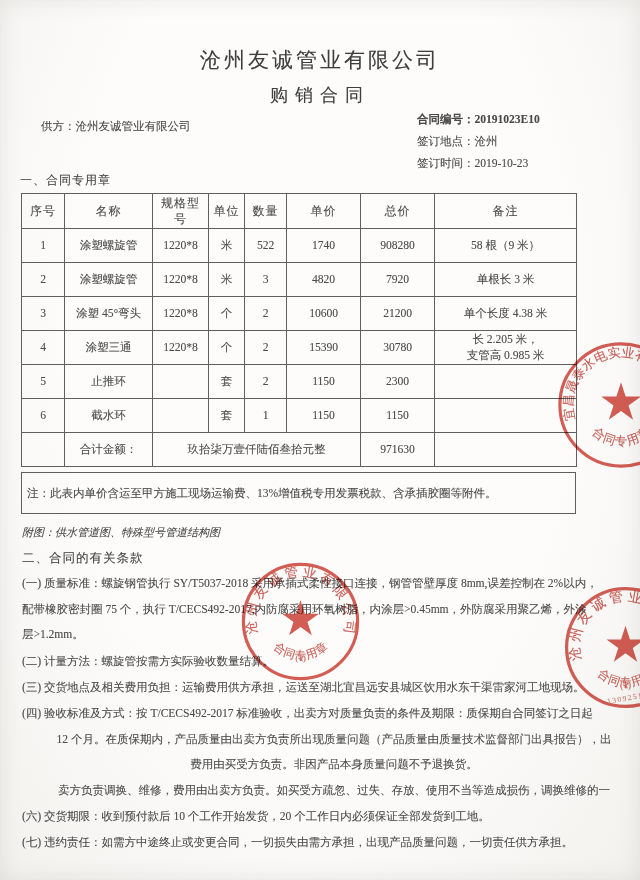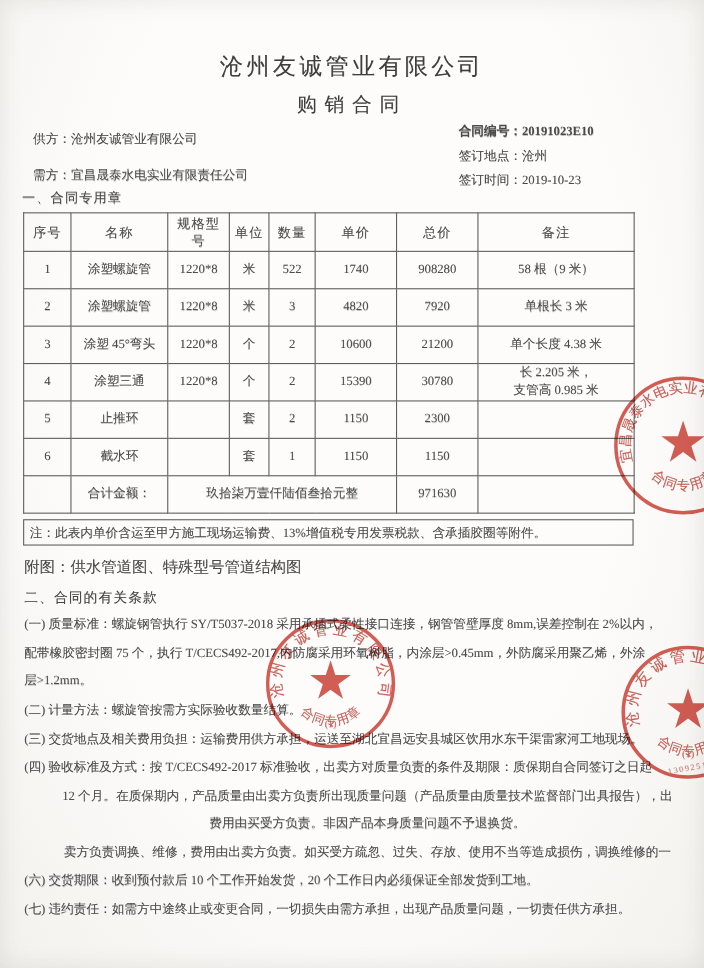--- a/index.html
+++ b/index.html
@@ -20,44 +20,44 @@
   }
   .doc-title {
     margin-top: 46px; text-align: center;
     font-size: 21px; letter-spacing: 3px; color: #3e3e3e;
   }
   .doc-subtitle {
     margin-top: 9px; text-align: center;
     font-size: 18px; letter-spacing: 7px; color: #3e3e3e;
   }
   .meta { position: relative; margin-top: 5px; height: 57px; font-size: 11.5px; }
-  .meta .supplier { position: absolute; left: 10px; top: 7px; }
+  .meta .supplier { position: absolute; left: 21px; top: 7px; }
   .meta .buyer    { position: absolute; left: 10px; top: 40px; }
   .meta .c-no     { position: absolute; left: 397px; top: 0; font-weight: bold; }
   .meta .c-place  { position: absolute; left: 397px; top: 22px; }
   .meta .c-date   { position: absolute; left: 397px; top: 44px; }
   .section-title { font-size: 12px; color: #454545; margin-top: 3px; letter-spacing: 1px; }
   table.items {
     margin-top: 4px; margin-left: 1px;
     border-collapse: collapse; table-layout: fixed; width: 555px;
     font-size: 11.5px; color: #4c4c4c;
   }
   table.items th, table.items td {
     border: 1px solid #5f5f5f; text-align: center; vertical-align: middle;
     padding: 1px 2px; font-weight: normal; white-space: pre-line; line-height: 1.35;
   }
   table.items thead tr { height: 32px; }
   table.items thead th { font-size: 12px; letter-spacing: 1px; }
   table.items tbody tr { height: 34px; }
   .note-box {
-    margin-top: 5px; margin-left: 1px; width: 555px; height: 24px;
+    margin-top: 5px; margin-left: 1px; width: 555px; height: 42px;
     border: 1px solid #5f5f5f; font-size: 11.5px;
     display: flex; align-items: center; padding-left: 5px; color: #4c4c4c;
   }
-  .attachment { margin-top: 11px; margin-left: 2px; font-size: 14px; }
+  .attachment { margin-top: 11px; margin-left: 2px; font-size: 11px; font-style: italic; }
   .terms-title { margin-top: 10px; margin-left: 2px; font-size: 12.5px; letter-spacing: 1px; color: #454545; }
   .terms { margin-top: 4px; margin-left: 2px; font-size: 11.5px; color: #4c4c4c; }
   .terms .t-line { line-height: 25.4px; white-space: nowrap; }
   .terms .t-line.indent { padding-left: 26px; text-align: center; }
   .terms .para { margin-bottom: 1px; }
   
   .seal { position: absolute; mix-blend-mode: multiply; opacity: 0.85; pointer-events: none; }
   .seal svg { display: block; }
   .seal-buyer      { left: 552px; top: 336px; width: 138px; height: 138px; }
   .seal-supplier-1 { left: 236px; top: 557px; width: 129px; height: 129px; }
@@ -66,21 +66,20 @@
 </head>
 <body>
 
 <div class="page">
 
   <div class="doc-title">沧州友诚管业有限公司</div>
   <div class="doc-subtitle">购销合同</div>
 
   <div class="meta">
     <div class="supplier">供方：沧州友诚管业有限公司</div>
-    <div class="buyer">需方：宜昌晟泰水电实业有限责任公司</div>
     <div class="c-no">合同编号：20191023E10</div>
     <div class="c-place">签订地点：沧州</div>
     <div class="c-date">签订时间：2019-10-23</div>
   </div>
 
   <div class="section-title">一、合同专用章</div>
 
   <table class="items">
     <colgroup>
       <col style="width:43px">

